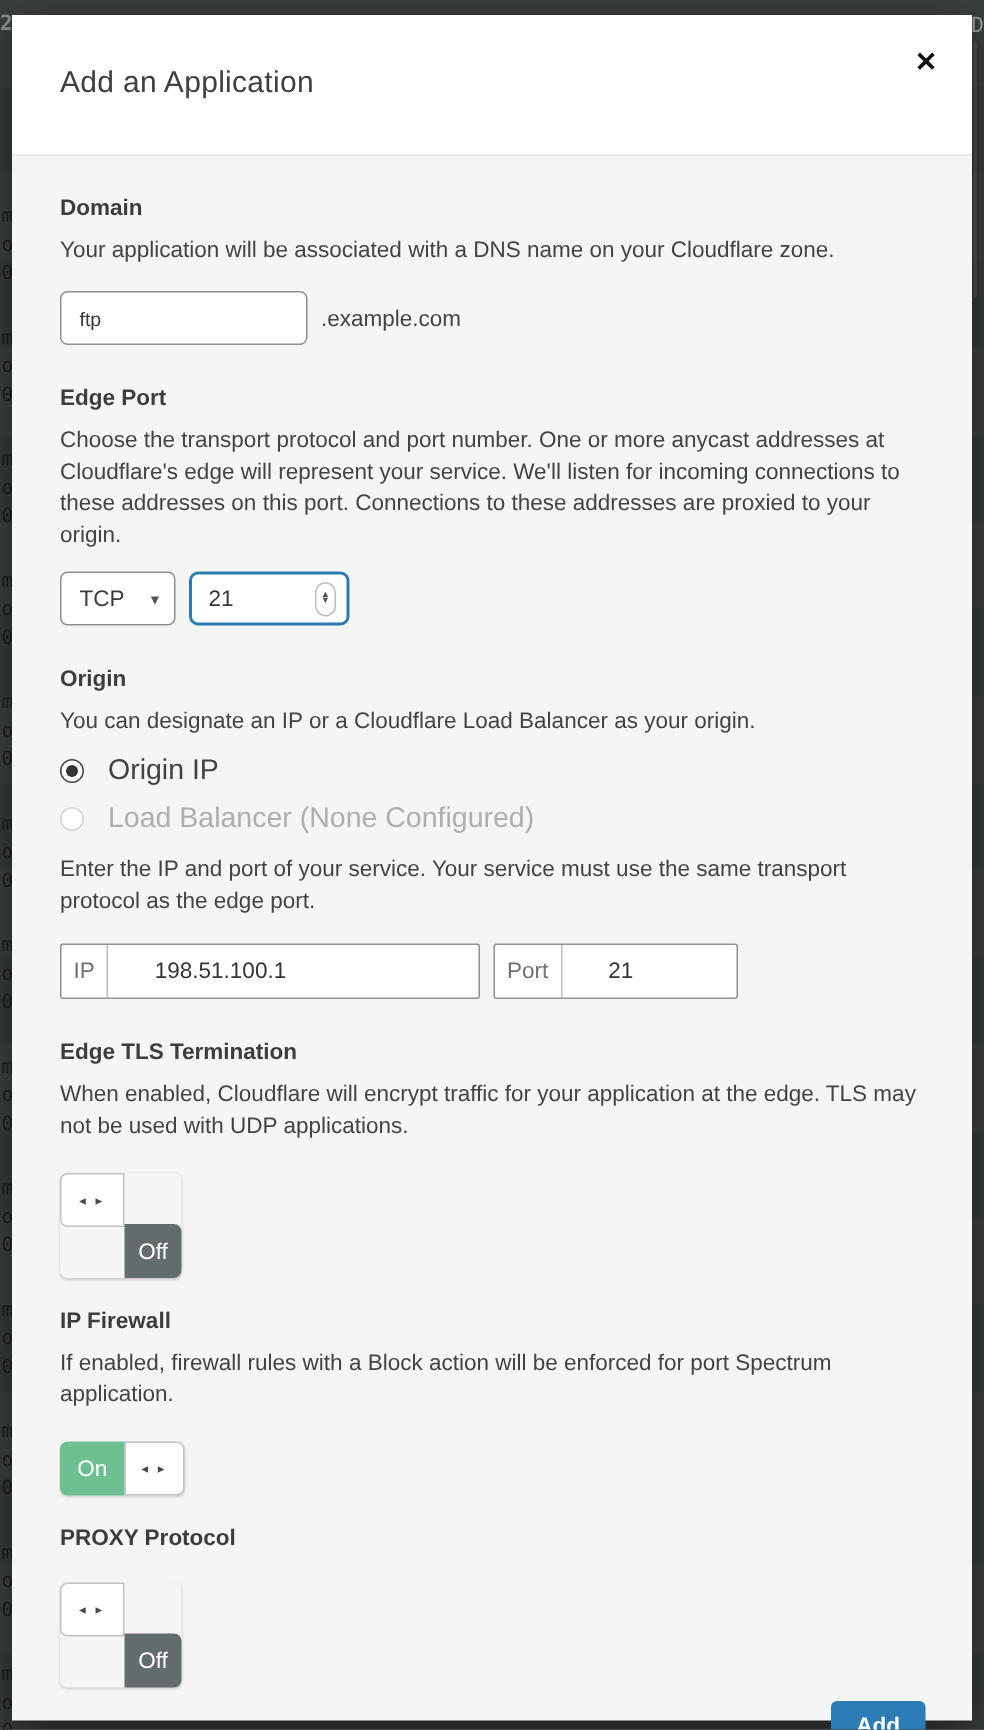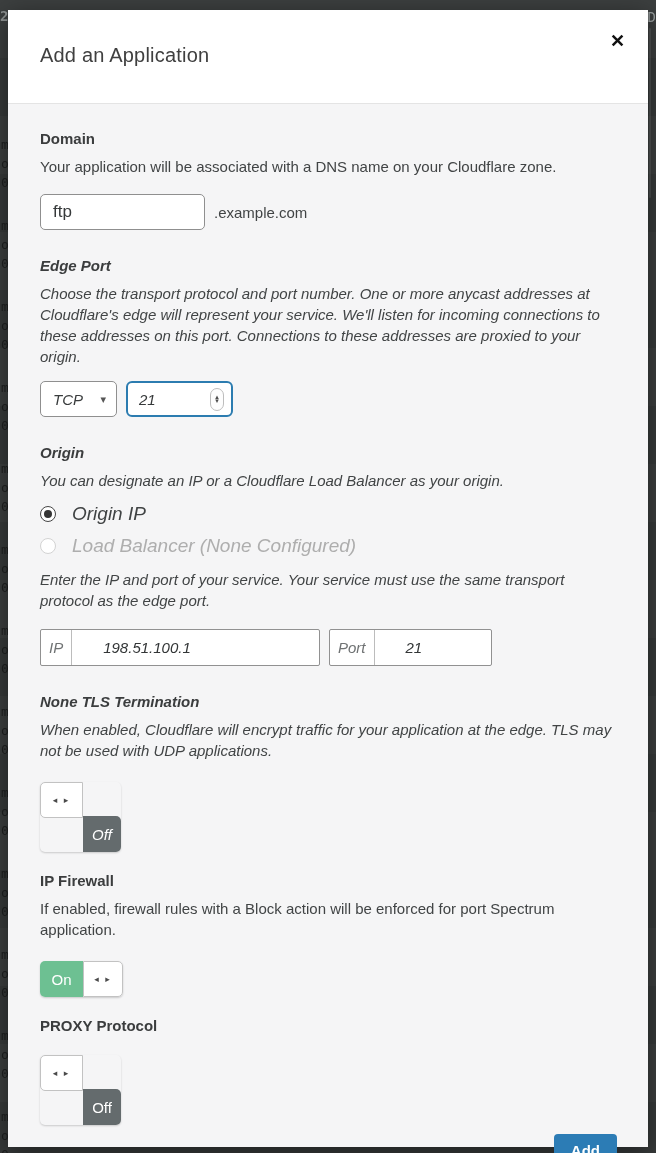--- a/index.html
+++ b/index.html
@@ -61,29 +61,29 @@
     font-size: 18px; font-weight: 700; color: #101010;
     line-height: 1; padding: 2px;
   }
   .modal-body { padding: 26px 31px 0 32px; }
 
   .section-label { font-size: 15px; font-weight: 700; color: #3b3d3e; }
   .desc {
     font-size: 15px; color: #414445; line-height: 21px;
     margin-top: 9px; max-width: 578px;
   }
-  .mt-sec { margin-top: 27px; font-style: italic; }
+  .mt-sec { margin-top: 27px; }
 
   
   .domain-row { margin-top: 17px; display: flex; align-items: center; }
   .text-input {
     height: 36px; background: #fff;
     border: 1px solid #8f8f8f; border-radius: 5px;
     display: flex; align-items: center;
-    padding: 0 12px; font-size: 17px; color: #36393a;
+    padding: 0 12px; font-size: 13px; color: #36393a;
   }
   .domain-input { width: 165px; }
   .domain-suffix { margin-left: 9px; font-size: 15px; color: #414445; }
 
   
   .port-row { margin-top: 14px; display: flex; align-items: center; }
   .select {
     width: 77px; height: 36px; background: #fff;
     border: 1px solid #8f8f8f; border-radius: 5px;
     display: flex; align-items: center; justify-content: space-between;
@@ -272,21 +272,21 @@
             <span class="ig-value">198.51.100.1</span>
           </div>
           <div class="input-group group-port">
             <span class="ig-label">Port</span>
             <span class="ig-value">21</span>
           </div>
         </div>
       </div>
 
       <div class="section mt-sec">
-        <div class="section-label">None TLS Termination</div>
+        <div class="section-label">Edge TLS Termination</div>
         <p class="desc">When enabled, Cloudflare will encrypt traffic for your application at the edge. TLS may not be used with UDP applications.</p>
         <div class="toggle off">
           <span class="seg seg-handle">
             <span class="arrows">◂ ▸</span>
           </span>
           <span class="seg seg-state">Off</span>
         </div>
       </div>
 
       <div class="section" style="margin-top:20px">

